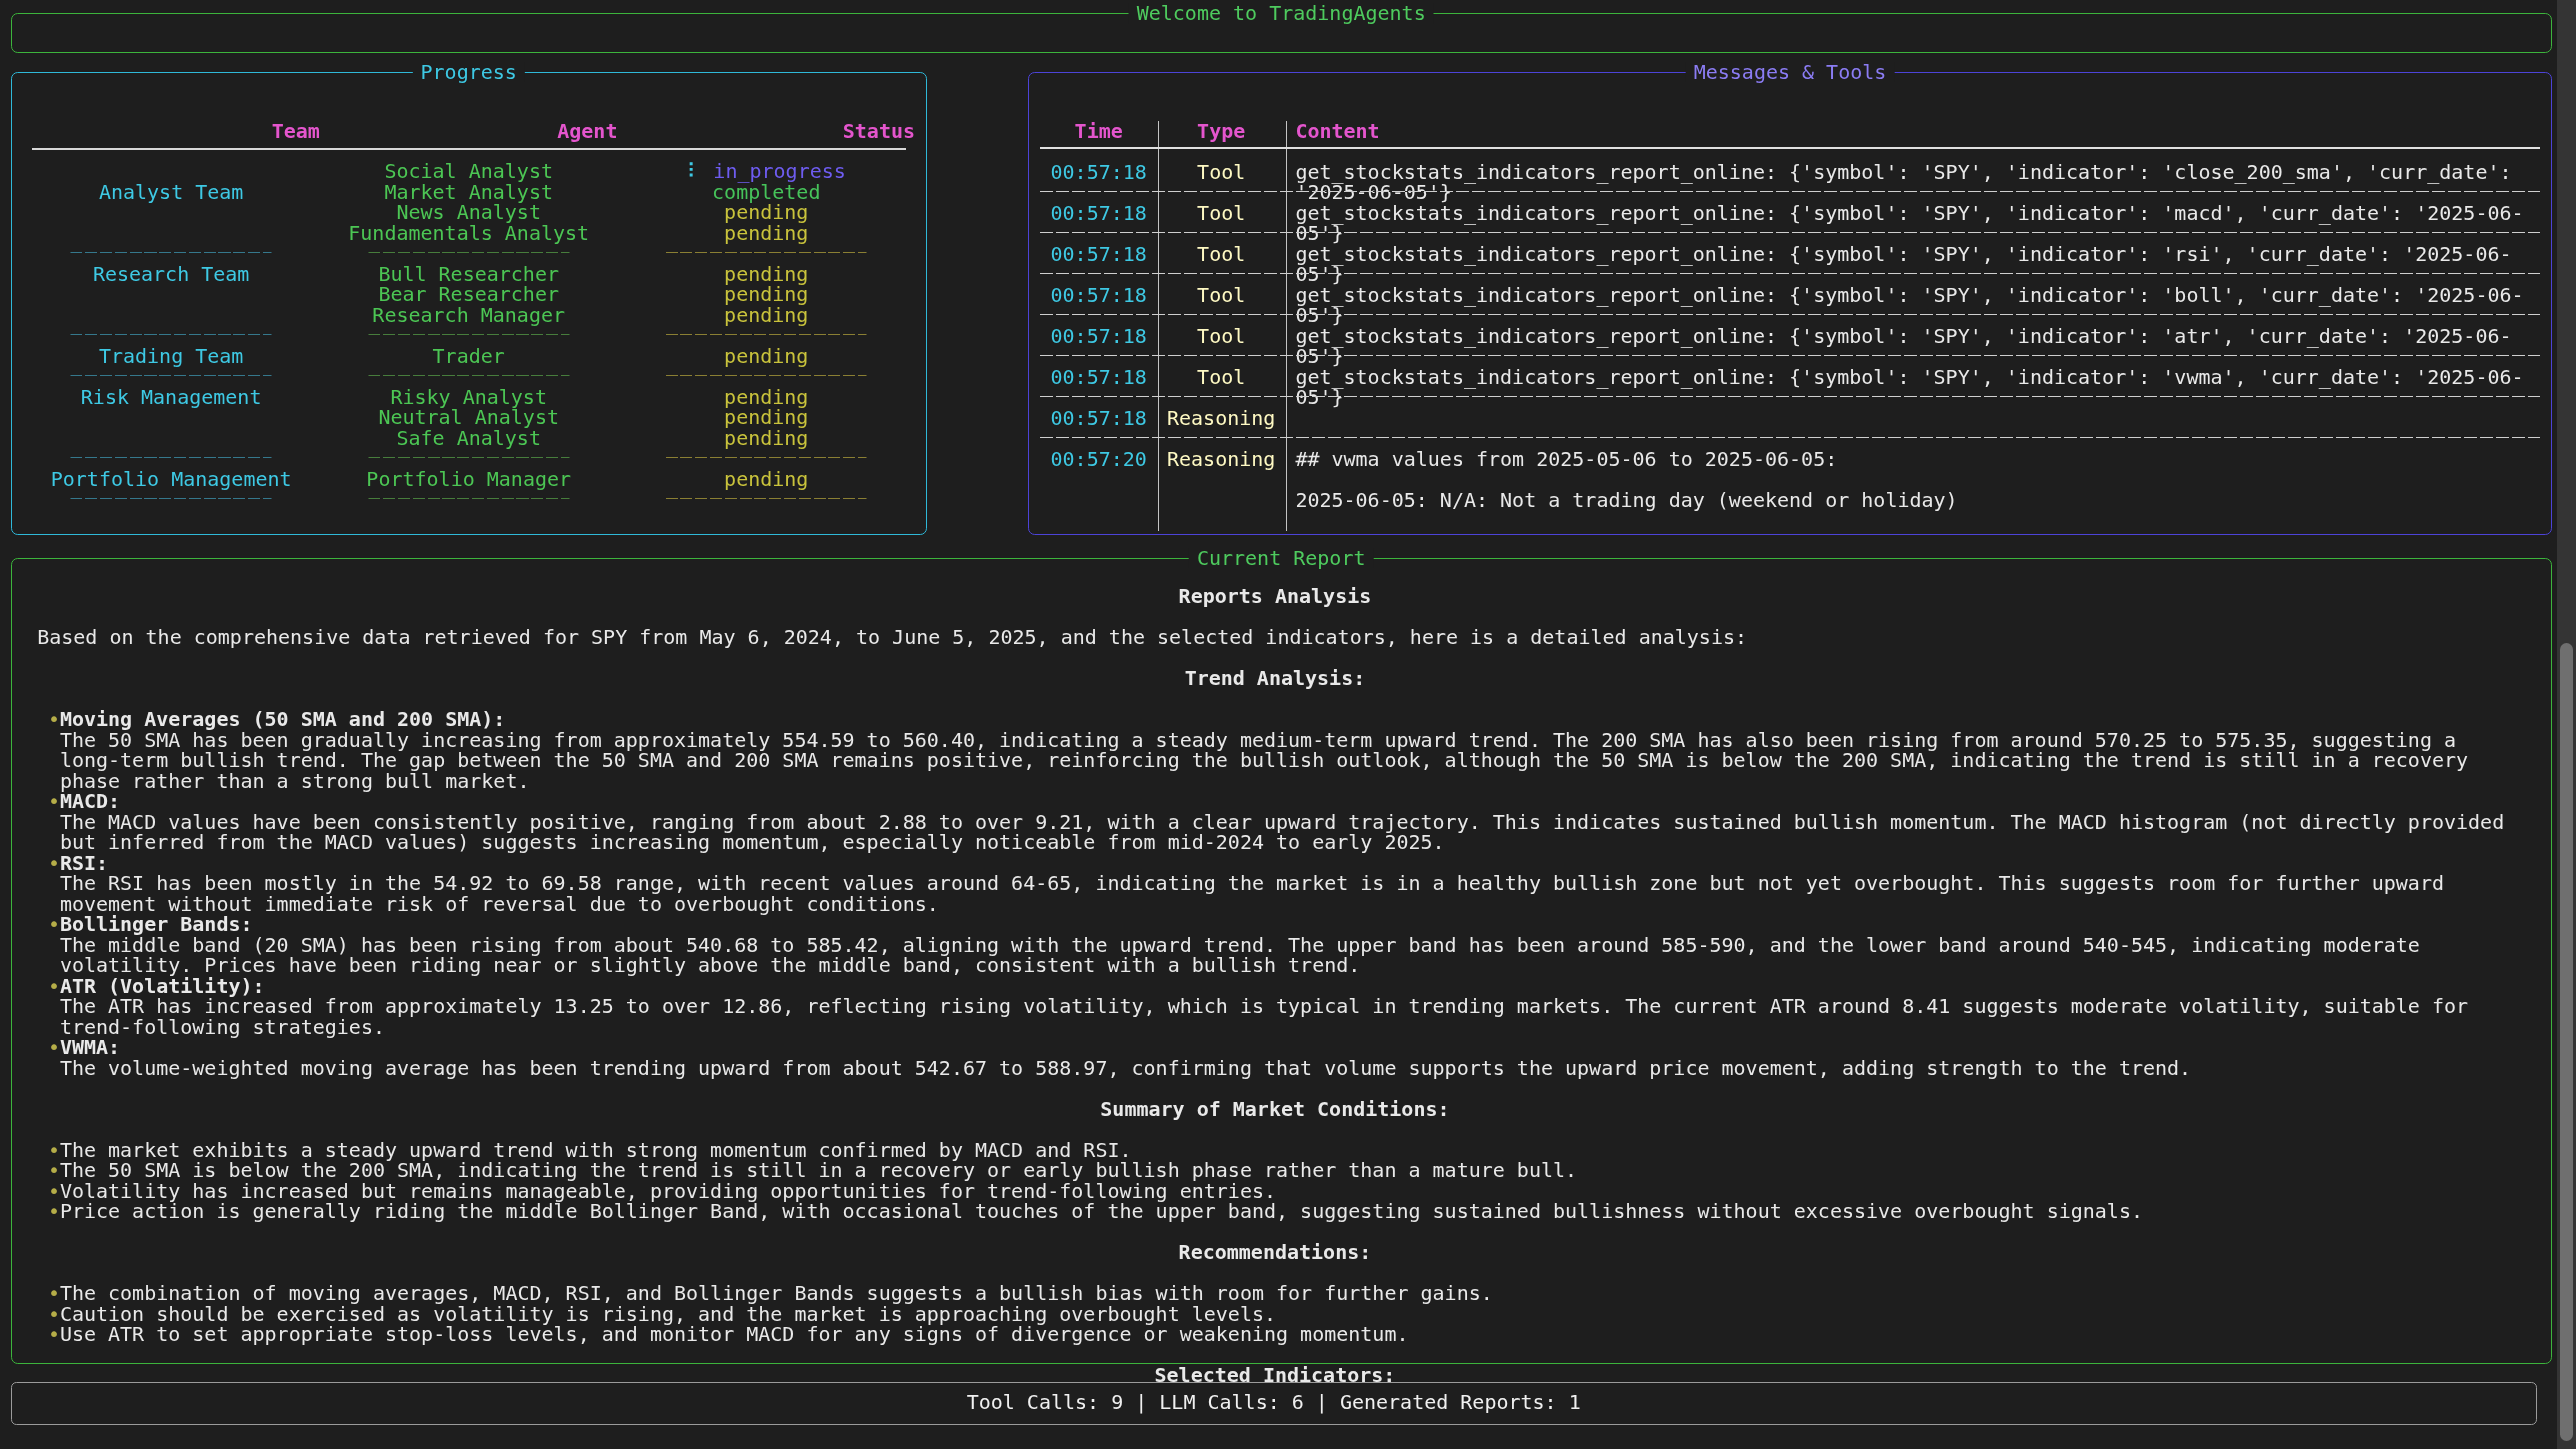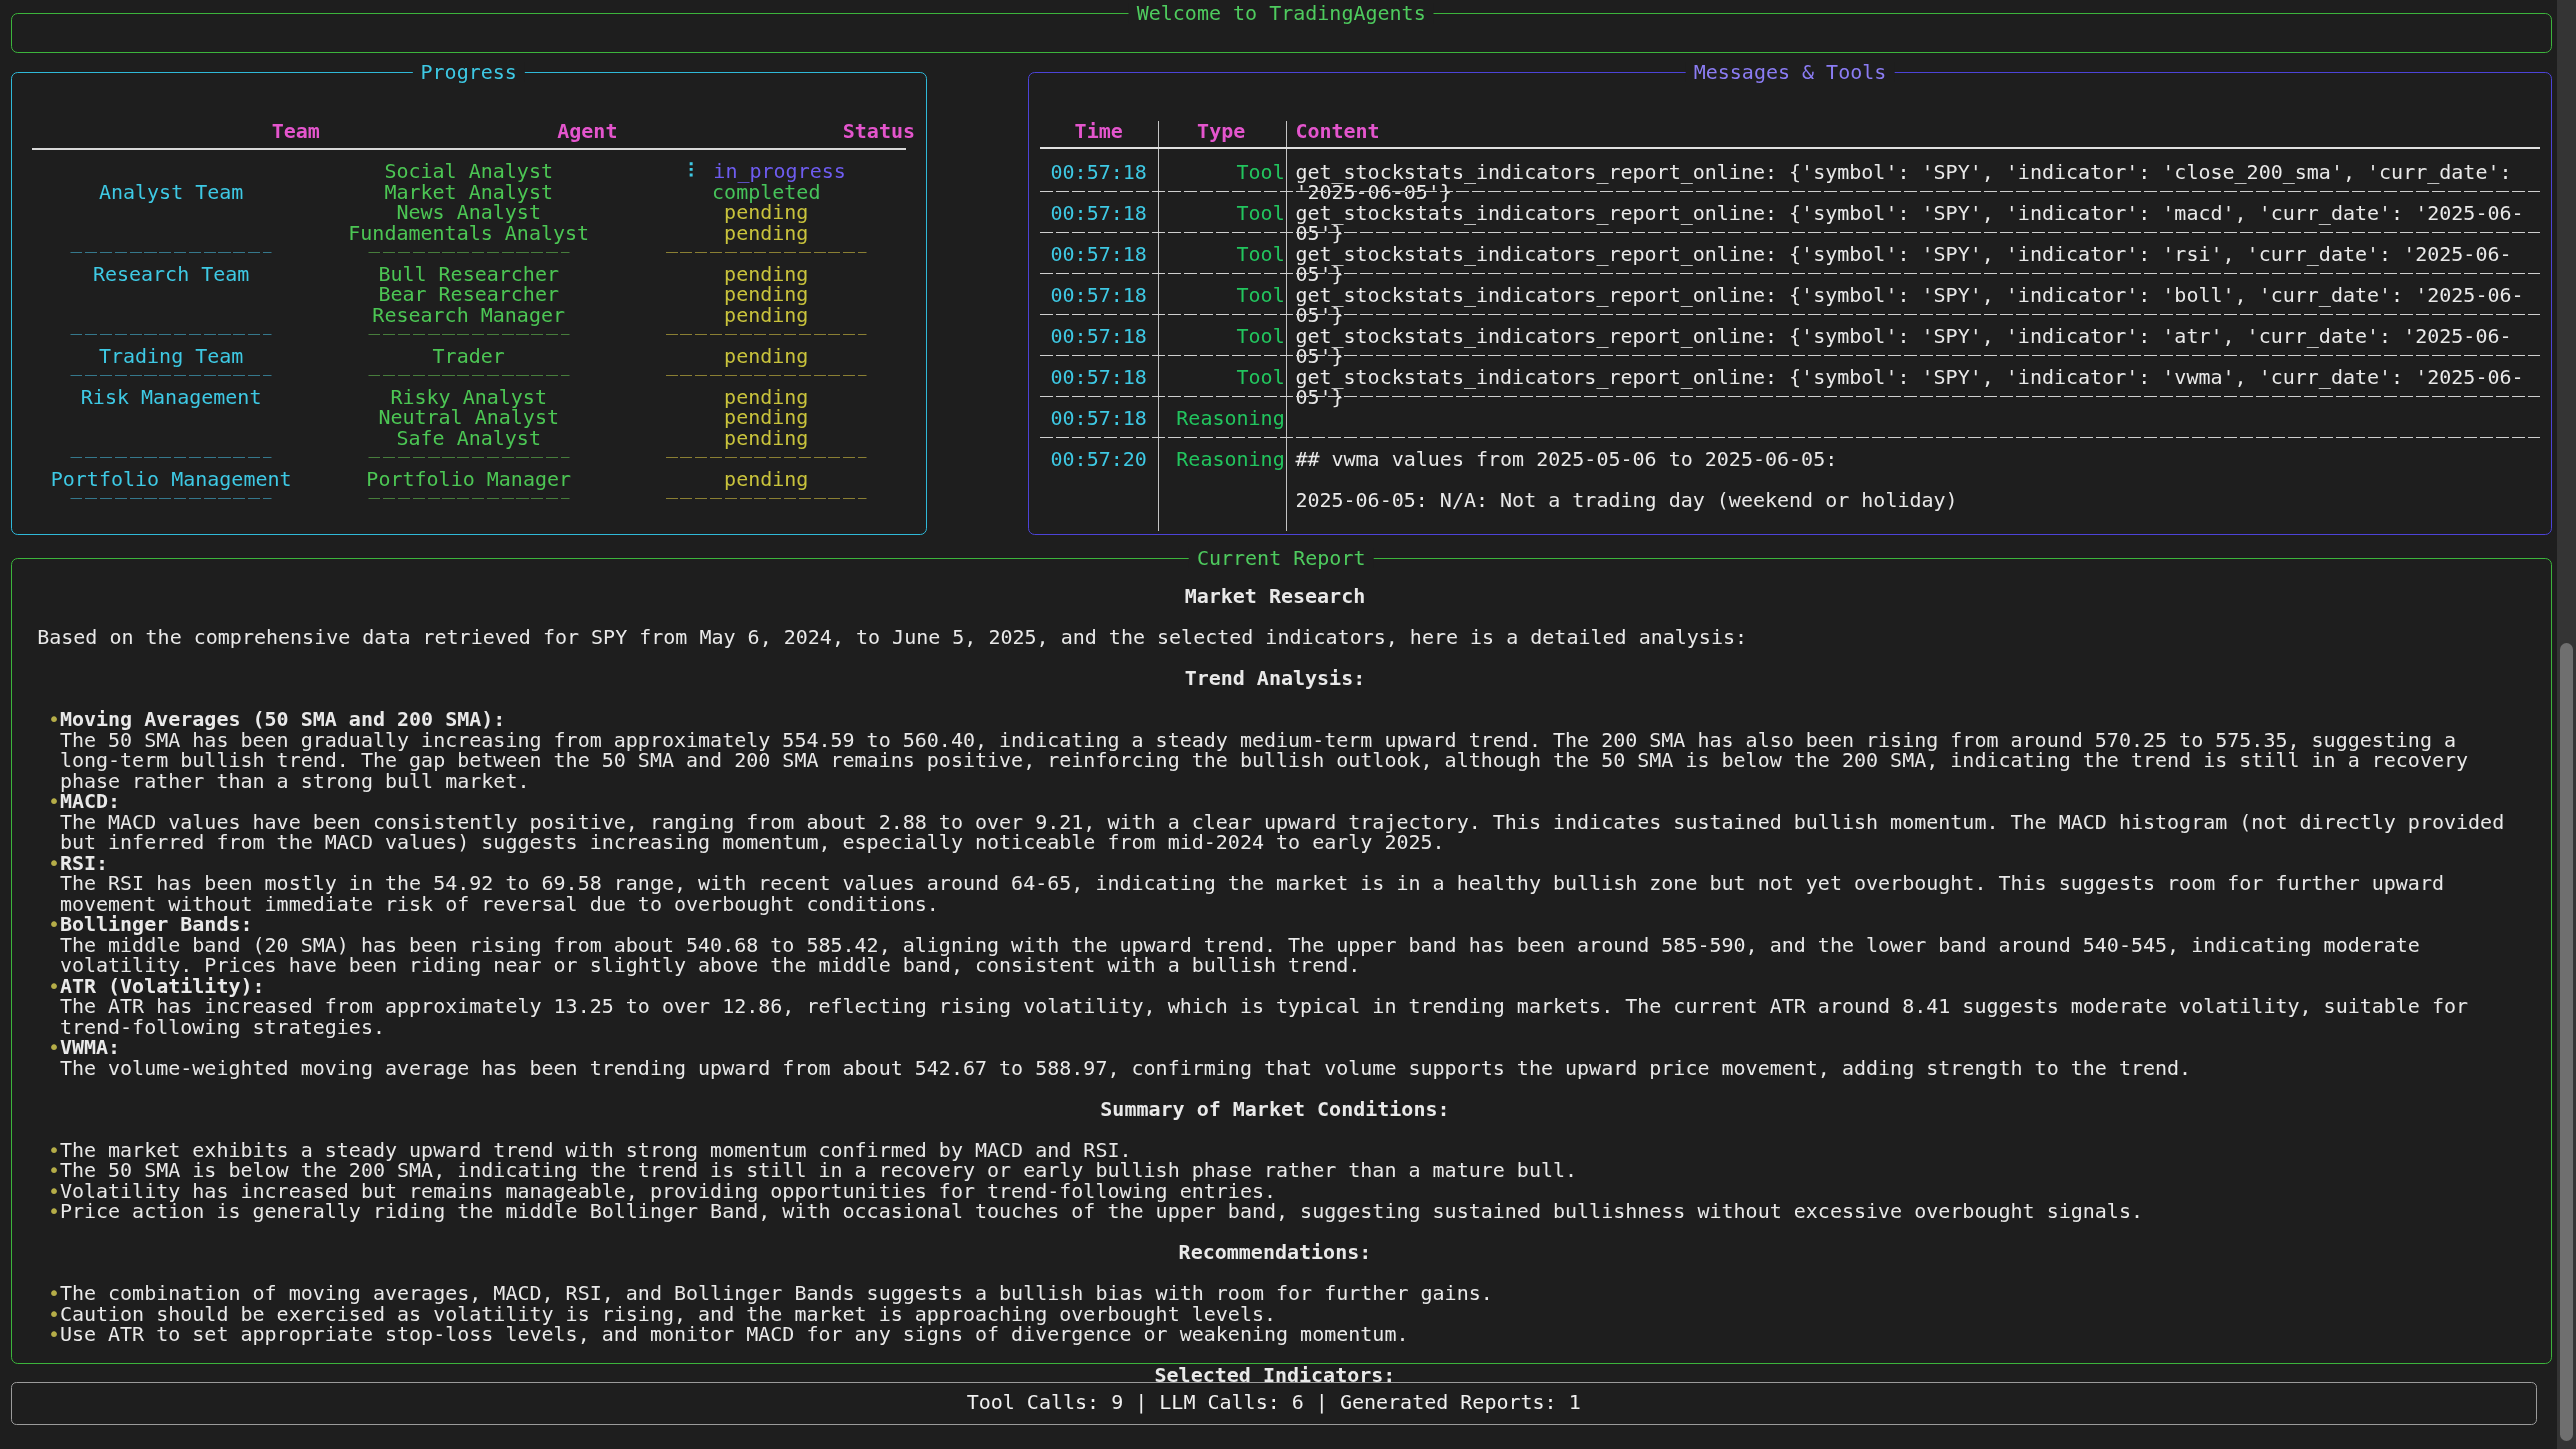--- a/index.html
+++ b/index.html
@@ -44,21 +44,21 @@
   .mvline.v1 { left:118px; } .mvline.v2 { left:246px; }
   .mhead { display:flex; height:20.5px; font-weight:bold; color:#e455cd; }
   .mhead-sep { height:20px; position:relative; }
   .mhead-sep > div { position:absolute; left:0; right:0; top:5.4px; height:2px; background:#e0e0e0; }
   .c-time { width:118px; text-align:center; flex:none; }
   .c-type { width:127px; text-align:center; flex:none; }
   .c-content { flex:1; padding-left:10.7px; box-sizing:border-box; }
   .mrow { position:relative; height:41px; display:flex; align-items:flex-start; }
   .mrow.tall { height:82px; }
   .mrow .c-time { color:#3ec9e4; }
-  .mrow .c-type { color:#22c55e;text-align:right; }
+  .mrow .c-type { color:#fef9c3; }
   .mrow .c-content { color:#e9e9e9; }
   .mrow-sep { position:absolute; left:0; right:0; top:29.5px; height:1.3px;
     background:repeating-linear-gradient(90deg,#cfcfcf 0 13.4px,#1e1e1e 13.4px 16px); }
   .mline-blank { height:20.5px; }
   
   #report-panel { left:10.7px; top:558px; width:2541px; height:806px; border-color:#3cb43c; }
   #report-panel .panel-title { color:#4ecb5e; }
   .report-content { position:absolute; top:27px; left:25.5px; right:38px; }
   .rb-heading { text-align:center; font-weight:bold; margin:20.5px 0; }
   .rb-heading.first { margin-top:0; }
@@ -294,21 +294,21 @@
               <div>2025-06-05: N/A: Not a trading day (weekend or holiday)</div>
             </div>
           </div>
         </div>
     </div>
   </div>
 
   <div class="panel" id="report-panel">
     <div class="panel-title">Current Report</div>
     <div class="report-content" id="report-content">
-        <div class="rb-heading first">Market Research</div>
+        <div class="rb-heading first">Reports Analysis</div>
         <div class="rb-paragraph">Based on the comprehensive data retrieved for SPY from May 6, 2024, to June 5, 2025, and the selected indicators, here is a detailed analysis:</div>
         <div class="rb-heading">Trend Analysis:</div>
         <div class="rb-group">
           <div class="rb-bullet"><span class="dot">•</span><span class="btitle">Moving Averages (50 SMA and 200 SMA):</span><div>The 50 SMA has been gradually increasing from approximately 554.59 to 560.40, indicating a steady medium-term upward trend. The 200 SMA has also been rising from around 570.25 to 575.35, suggesting a long-term bullish trend. The gap between the 50 SMA and 200 SMA remains positive, reinforcing the bullish outlook, although the 50 SMA is below the 200 SMA, indicating the trend is still in a recovery phase rather than a strong bull market.</div></div>
           <div class="rb-bullet"><span class="dot">•</span><span class="btitle">MACD:</span><div>The MACD values have been consistently positive, ranging from about 2.88 to over 9.21, with a clear upward trajectory. This indicates sustained bullish momentum. The MACD histogram (not directly provided but inferred from the MACD values) suggests increasing momentum, especially noticeable from mid-2024 to early 2025.</div></div>
           <div class="rb-bullet"><span class="dot">•</span><span class="btitle">RSI:</span><div>The RSI has been mostly in the 54.92 to 69.58 range, with recent values around 64-65, indicating the market is in a healthy bullish zone but not yet overbought. This suggests room for further upward movement without immediate risk of reversal due to overbought conditions.</div></div>
           <div class="rb-bullet"><span class="dot">•</span><span class="btitle">Bollinger Bands:</span><div>The middle band (20 SMA) has been rising from about 540.68 to 585.42, aligning with the upward trend. The upper band has been around 585-590, and the lower band around 540-545, indicating moderate volatility. Prices have been riding near or slightly above the middle band, consistent with a bullish trend.</div></div>
           <div class="rb-bullet"><span class="dot">•</span><span class="btitle">ATR (Volatility):</span><div>The ATR has increased from approximately 13.25 to over 12.86, reflecting rising volatility, which is typical in trending markets. The current ATR around 8.41 suggests moderate volatility, suitable for trend-following strategies.</div></div>
           <div class="rb-bullet"><span class="dot">•</span><span class="btitle">VWMA:</span><div>The volume-weighted moving average has been trending upward from about 542.67 to 588.97, confirming that volume supports the upward price movement, adding strength to the trend.</div></div>
         </div>

